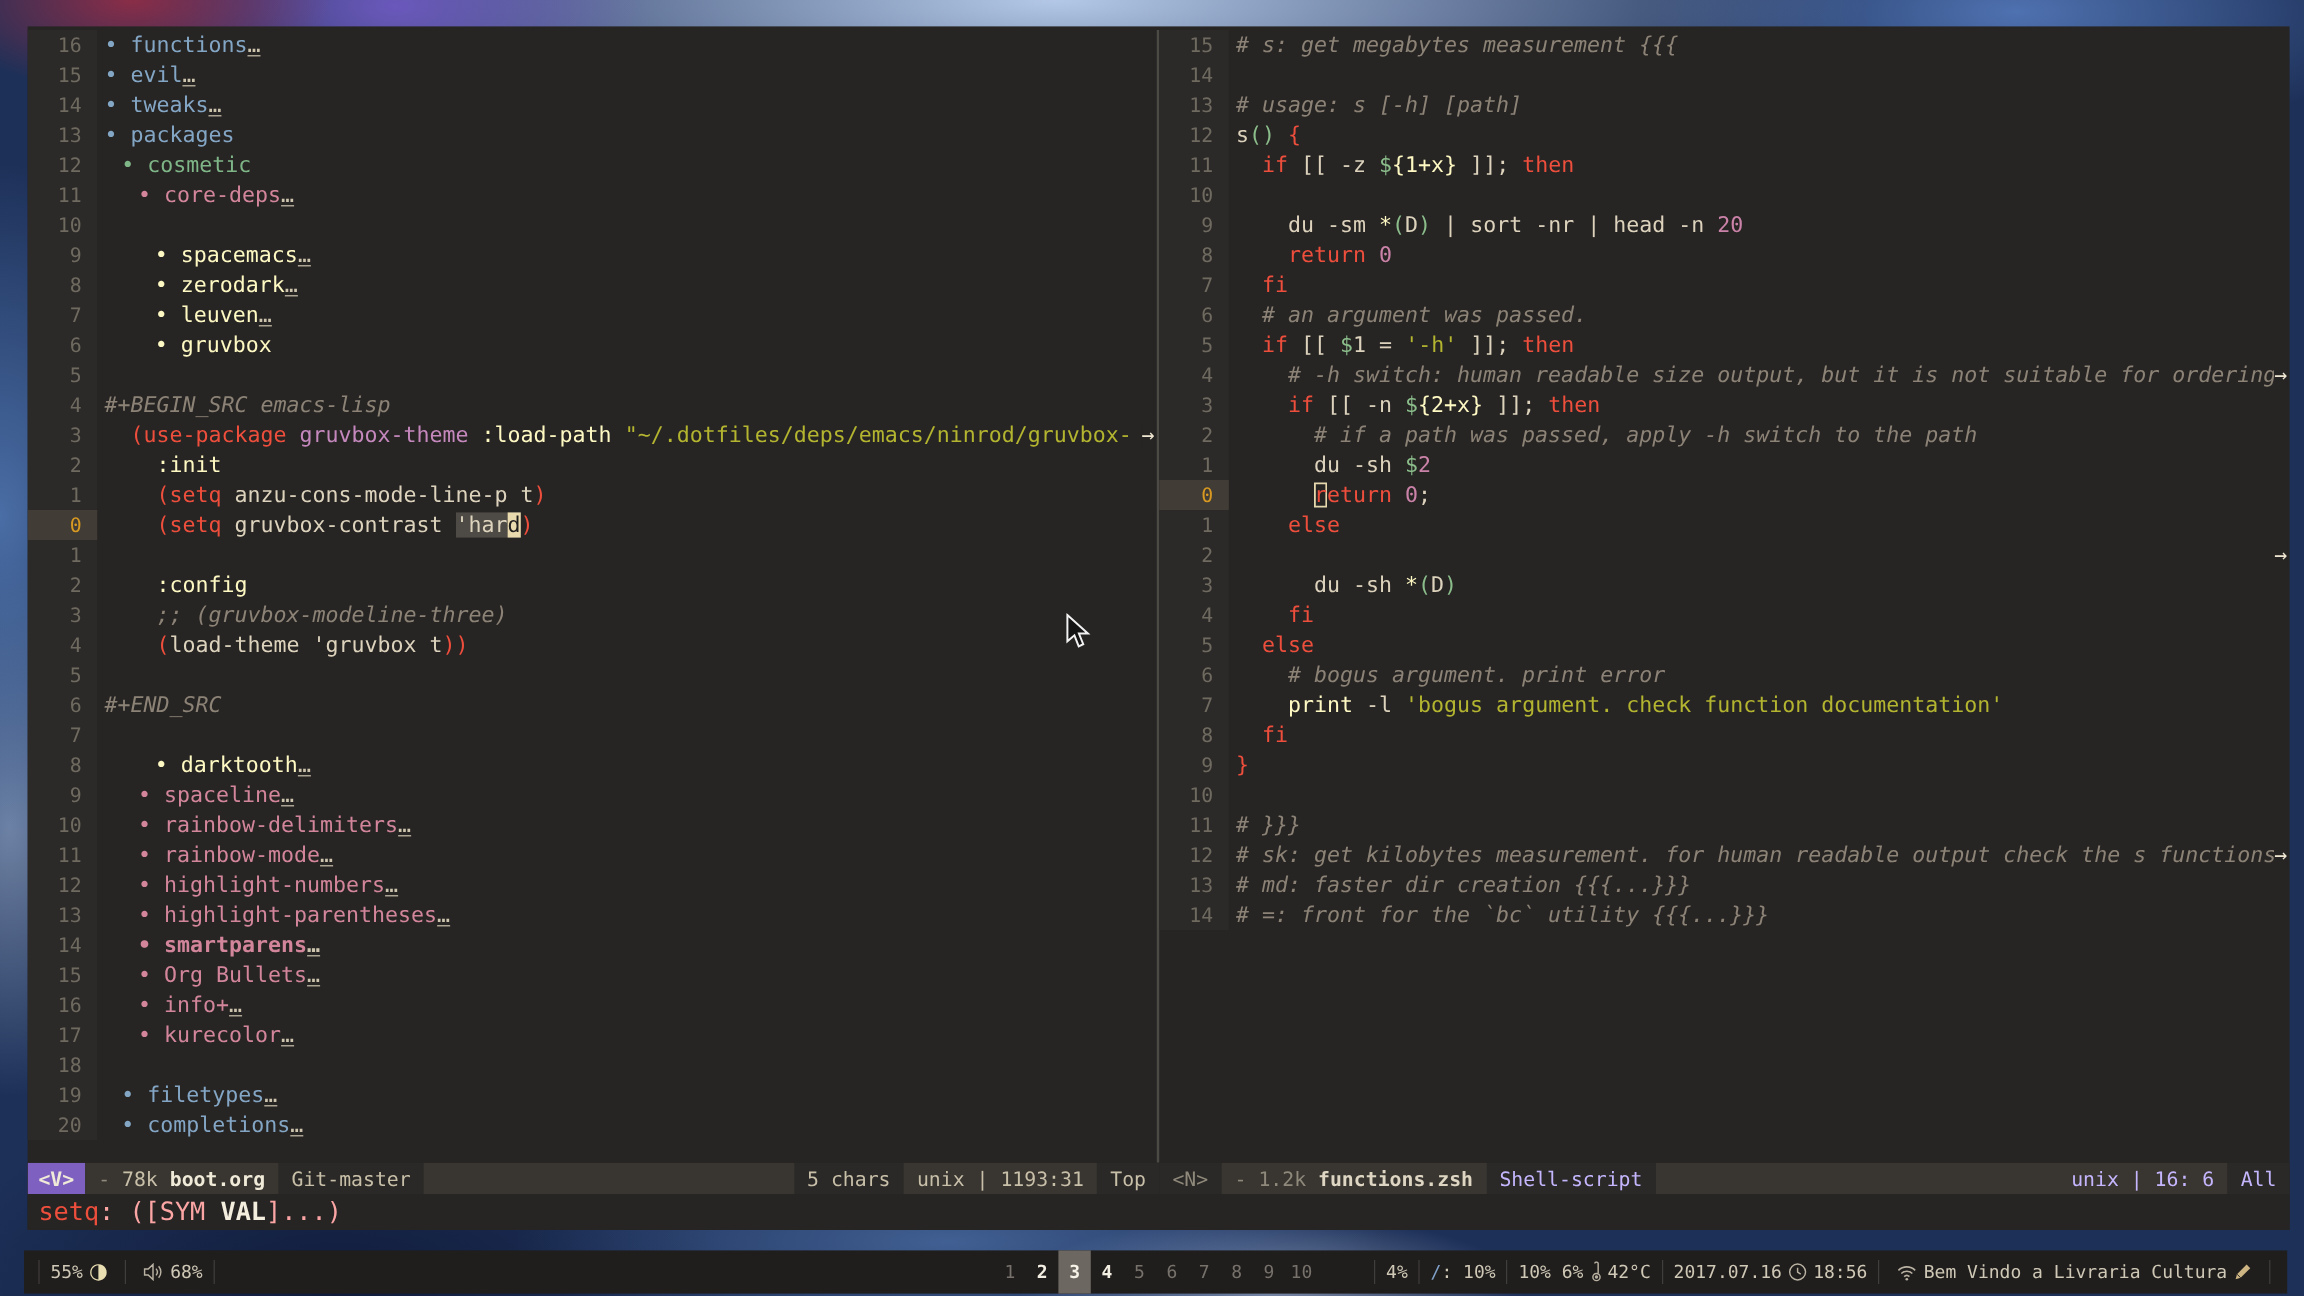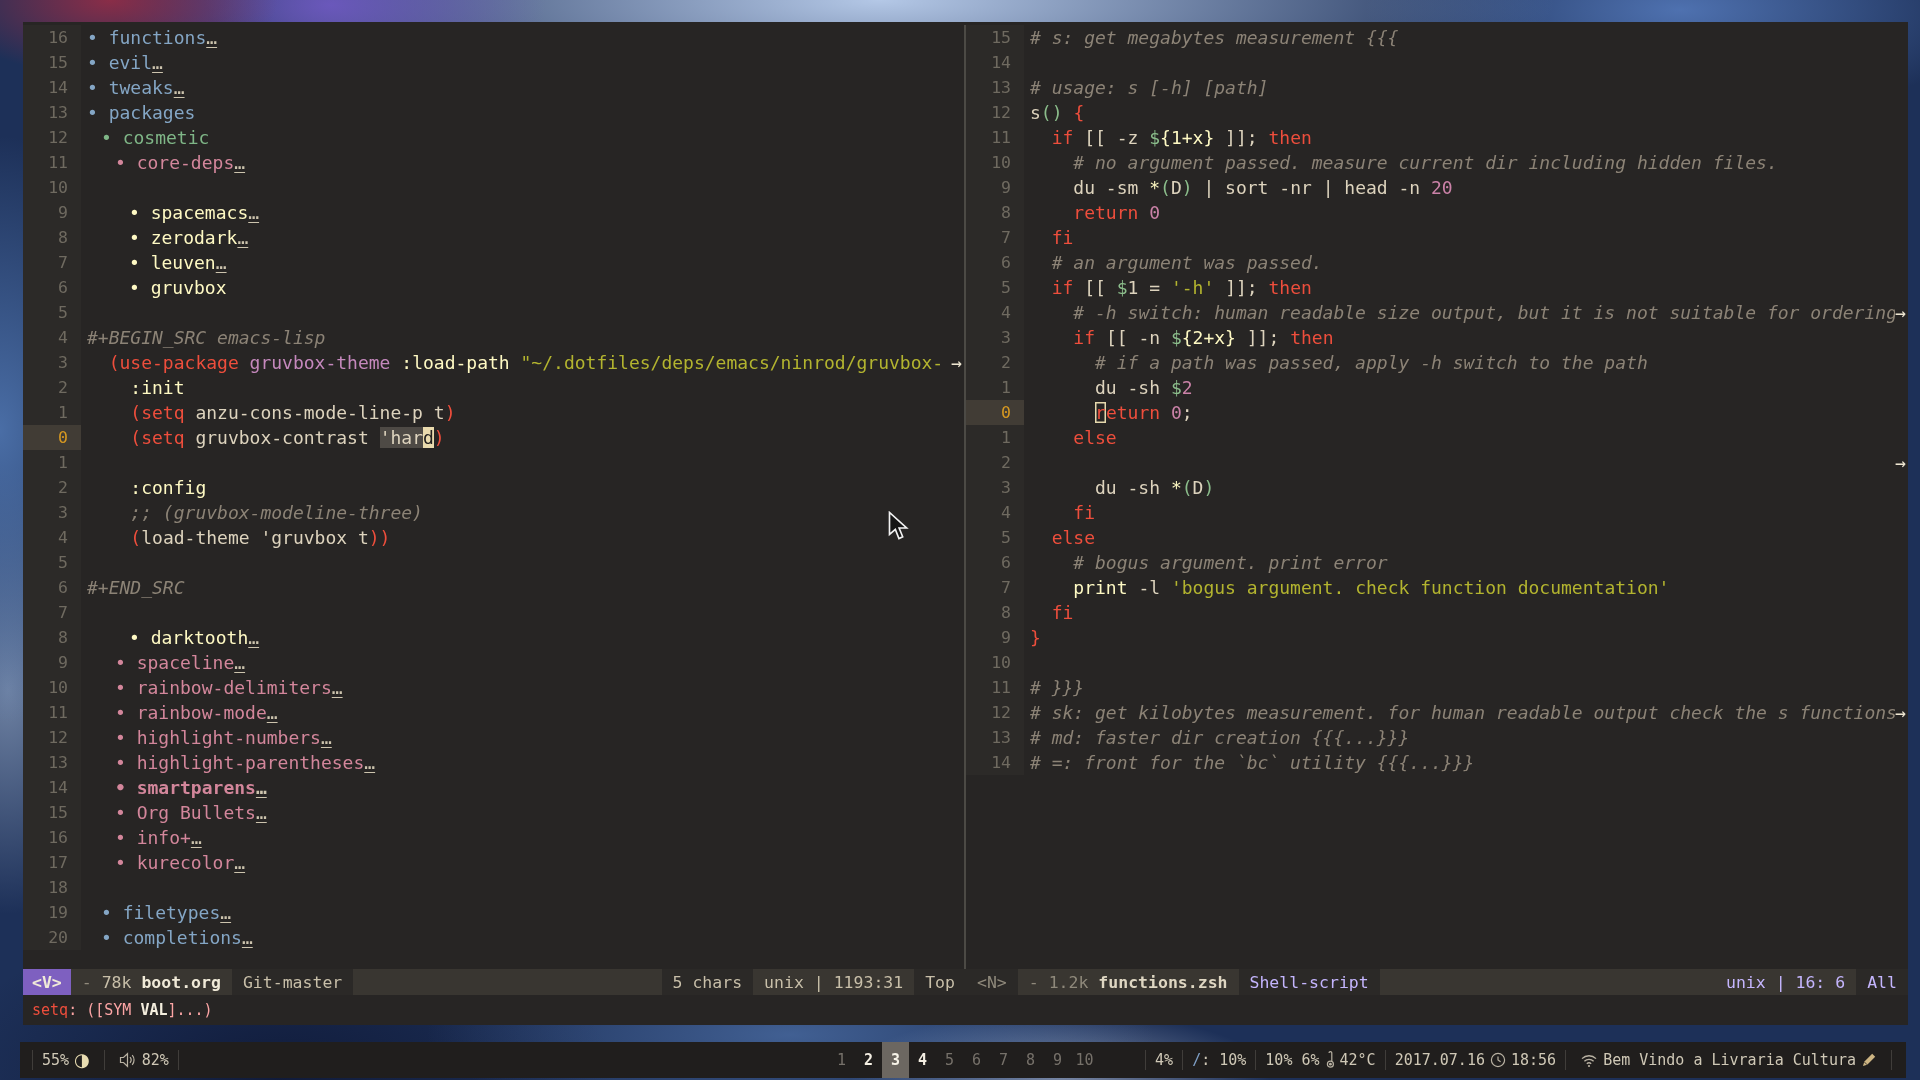--- a/index.html
+++ b/index.html
@@ -43,21 +43,21 @@
   .mline.right{flex:1;}
   .mseg{display:flex;align-items:center;padding:0 11px;white-space:pre;}
   .mseg.lit{background:#393631;}
   .mseg.badge{background:#7e60c0;color:#fff;font-weight:bold;padding:0 9px;}
   .mseg.grow{flex:1;}
   .p-mlf{color:#c8bfa9}.p-mld{color:#918a7c}
   .p-mlB{color:#f0ead8;font-weight:bold}
   .p-mlf2{color:#c4b5fd}.p-mld2{color:#8f897b}
   .p-mlB2{color:#ded6c2;font-weight:bold}
   .mbuf{height:30px;background:#272524;display:flex;align-items:center;
-    padding-left:9px;font-size:15px;white-space:pre;}
+    padding-left:9px;font-size:21px;white-space:pre;}
   .p-mb-kw{color:#ee4e3c}.p-mb-fg{color:#fca5a5}
   .p-mb-b{color:#f4eede;font-weight:bold}
   .bar{position:absolute;left:20px;top:1042px;width:1886px;height:36px;
     background:#201e1d;display:flex;align-items:center;font-size:15px;color:#cfc8b6;}
   .bar .sep{width:1px;height:20px;background:#403d3a;margin:0 9px;flex:0 0 1px;}
   .bar-left{display:flex;align-items:center;padding-left:3px;height:100%;}
   .bar-center{position:absolute;left:50%;transform:translateX(-50%);
     display:flex;height:100%;align-items:center;}
   .ws{width:27px;text-align:center;height:100%;line-height:36px;font-size:15px;}
   .ws.dim{color:#76716a}.ws.on{color:#f4efe3;font-weight:bold}
@@ -242,21 +242,21 @@
           <div class="row">
             <span class="gut">12</span>
             <span class="txt"><span class="t-fg">s</span><span class="t-cy">()</span><span class="t-fg"> </span><span class="t-red">{</span></span>
           </div>
           <div class="row">
             <span class="gut">11</span>
             <span class="txt"><span class="t-fg">  </span><span class="t-red">if</span><span class="t-fg"> [[ -z </span><span class="t-cy">$</span><span class="t-or">{1+x}</span><span class="t-fg"> ]]; </span><span class="t-red">then</span></span>
           </div>
           <div class="row">
             <span class="gut">10</span>
-            <span class="txt"><span class="t-fg">    </span><span class="t-cmt"># no argument passed. measure current dir including hidden files.</span></span>
+            <span class="txt"><span class="t-fg">    </span></span>
           </div>
           <div class="row">
             <span class="gut">9</span>
             <span class="txt"><span class="t-fg">    du -sm </span><span class="t-or">*</span><span class="t-cy">(</span><span class="t-fg">D</span><span class="t-cy">)</span><span class="t-fg"> | sort -nr | head -n </span><span class="t-num">20</span></span>
           </div>
           <div class="row">
             <span class="gut">8</span>
             <span class="txt"><span class="t-fg">    </span><span class="t-red">return</span><span class="t-fg"> </span><span class="t-num">0</span></span>
           </div>
           <div class="row">
@@ -376,21 +376,21 @@
         <span class="sep"></span>
         <span class="itxt">55%</span>
         <span class="icon glyph">◑</span>
         <span class="sep"></span>
         <span class="icon">
           <svg width="18" height="16" viewBox="0 0 18 16">
             <path d="M1.5 5.5h3l4-3.8v12.6l-4-3.8h-3z" fill="none" stroke="#b9b2a3" stroke-width="1.2"></path>
             <path d="M11 5.2a4.3 4.3 0 010 5.6 M13.2 3.2a7.2 7.2 0 010 9.6" fill="none" stroke="#b9b2a3" stroke-width="1.2"></path>
           </svg>
         </span>
-        <span class="itxt">82%</span>
+        <span class="itxt">68%</span>
         <span class="sep"></span>
       </div>
     <div class="bar-center">
         <span class="ws dim">1</span>
         <span class="ws on">2</span>
         <span class="ws focus">3</span>
         <span class="ws on">4</span>
         <span class="ws dim">5</span>
         <span class="ws dim">6</span>
         <span class="ws dim">7</span>

